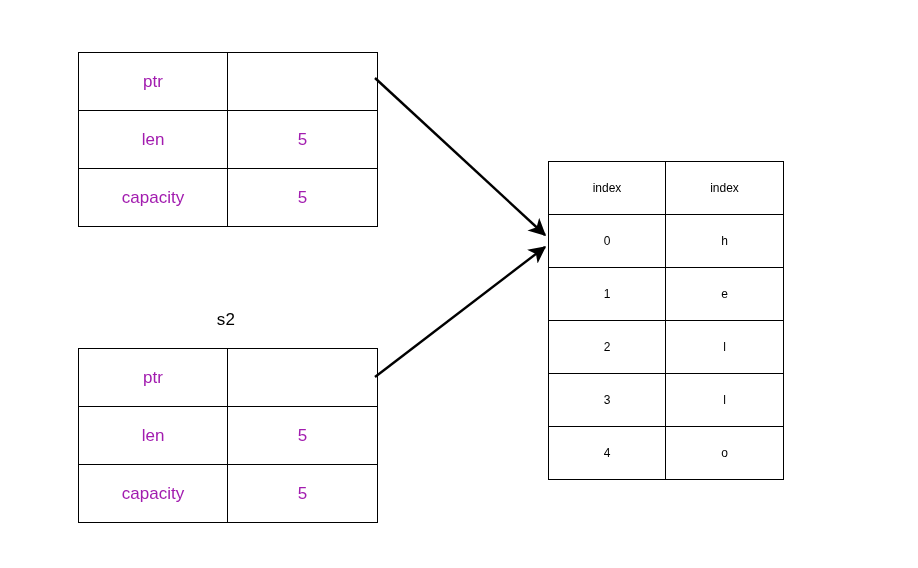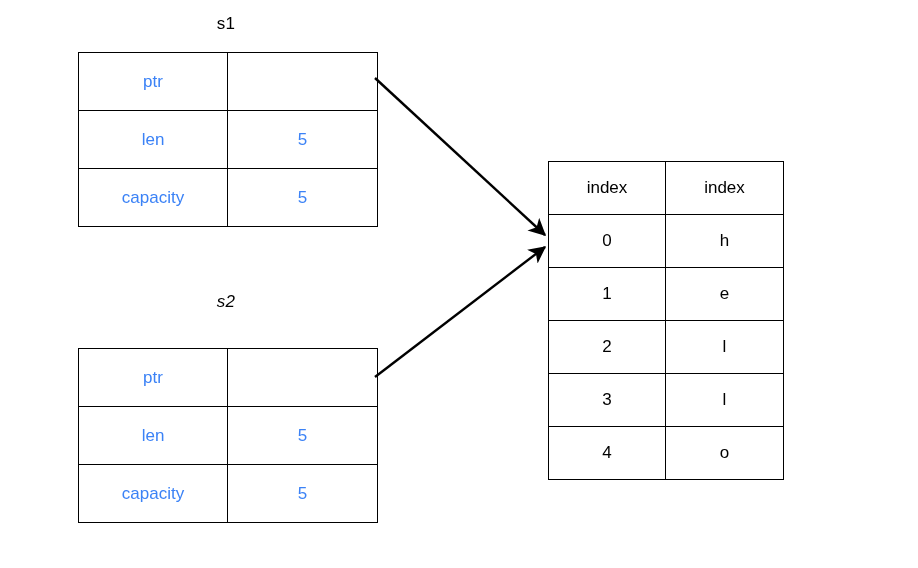--- a/index.html
+++ b/index.html
@@ -38,39 +38,39 @@
     border-collapse: collapse;
     table-layout: fixed;
     background: #fff;
   }
   .struct-table td {
     border: 1.6px solid #000000;
     height: 57px;
     text-align: center;
     vertical-align: middle;
     font-size: 17px;
-    color: #3b82f6;
+    color: #a21caf;
     padding: 0;
   }
   .struct-table td.col-label { width: 148px; }
   .struct-table td.col-value { width: 149px; }
 
   
   .buffer-table {
     position: absolute;
     border-collapse: collapse;
     table-layout: fixed;
     background: #fff;
   }
   .buffer-table td {
     border: 1.6px solid #000000;
     height: 52px;
     text-align: center;
     vertical-align: middle;
-    font-size: 17px;
+    font-size: 12px;
     color: #000;
     padding: 0;
   }
   .buffer-table td.col-index { width: 116px; }
   .buffer-table td.col-value { width: 117px; }
 
   
   #arrow-layer {
     position: absolute;
     left: 0;
@@ -78,40 +78,39 @@
     width: 918px;
     height: 568px;
     pointer-events: none;
   }
 </style>
 </head>
 <body>
 
 <div id="canvas">
 
-  <div class="struct-title" style="left:146px; top:14px;">s1</div>
 
   <table class="struct-table" style="left:78px; top:52px;">
     <tbody>
       <tr>
         <td class="col-label">ptr</td>
         <td class="col-value"></td>
       </tr>
       <tr>
         <td class="col-label">len</td>
         <td class="col-value">5</td>
       </tr>
       <tr>
         <td class="col-label">capacity</td>
         <td class="col-value">5</td>
       </tr>
     </tbody>
   </table>
 
-  <div class="struct-title" style="left:146px; top:292px;font-style:italic;">s2</div>
+  <div class="struct-title" style="left:146px; top:310px;">s2</div>
 
   <table class="struct-table" style="left:78px; top:348px;">
     <tbody>
       <tr>
         <td class="col-label">ptr</td>
         <td class="col-value"></td>
       </tr>
       <tr>
         <td class="col-label">len</td>
         <td class="col-value">5</td>

